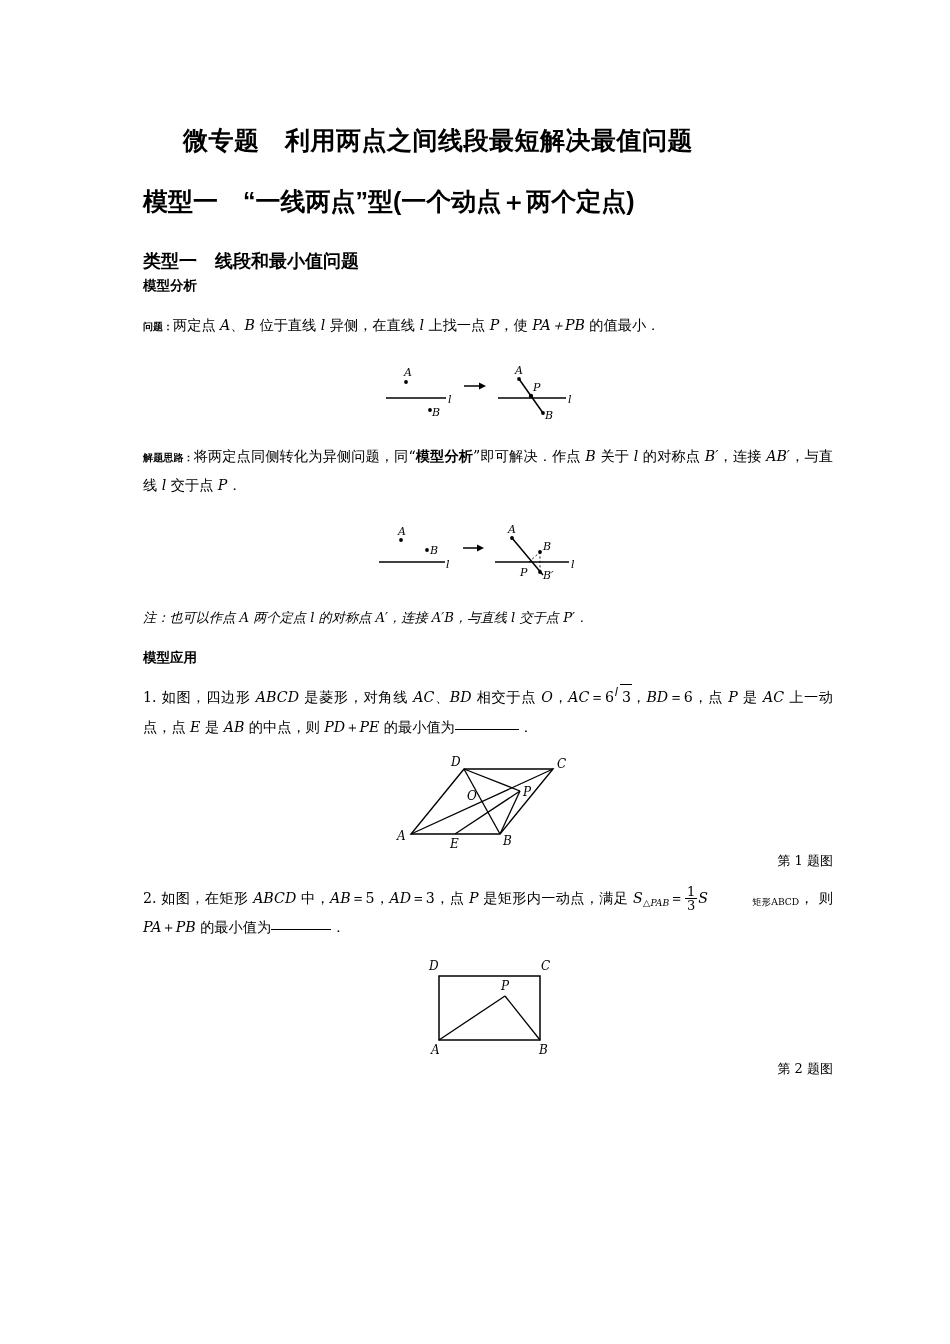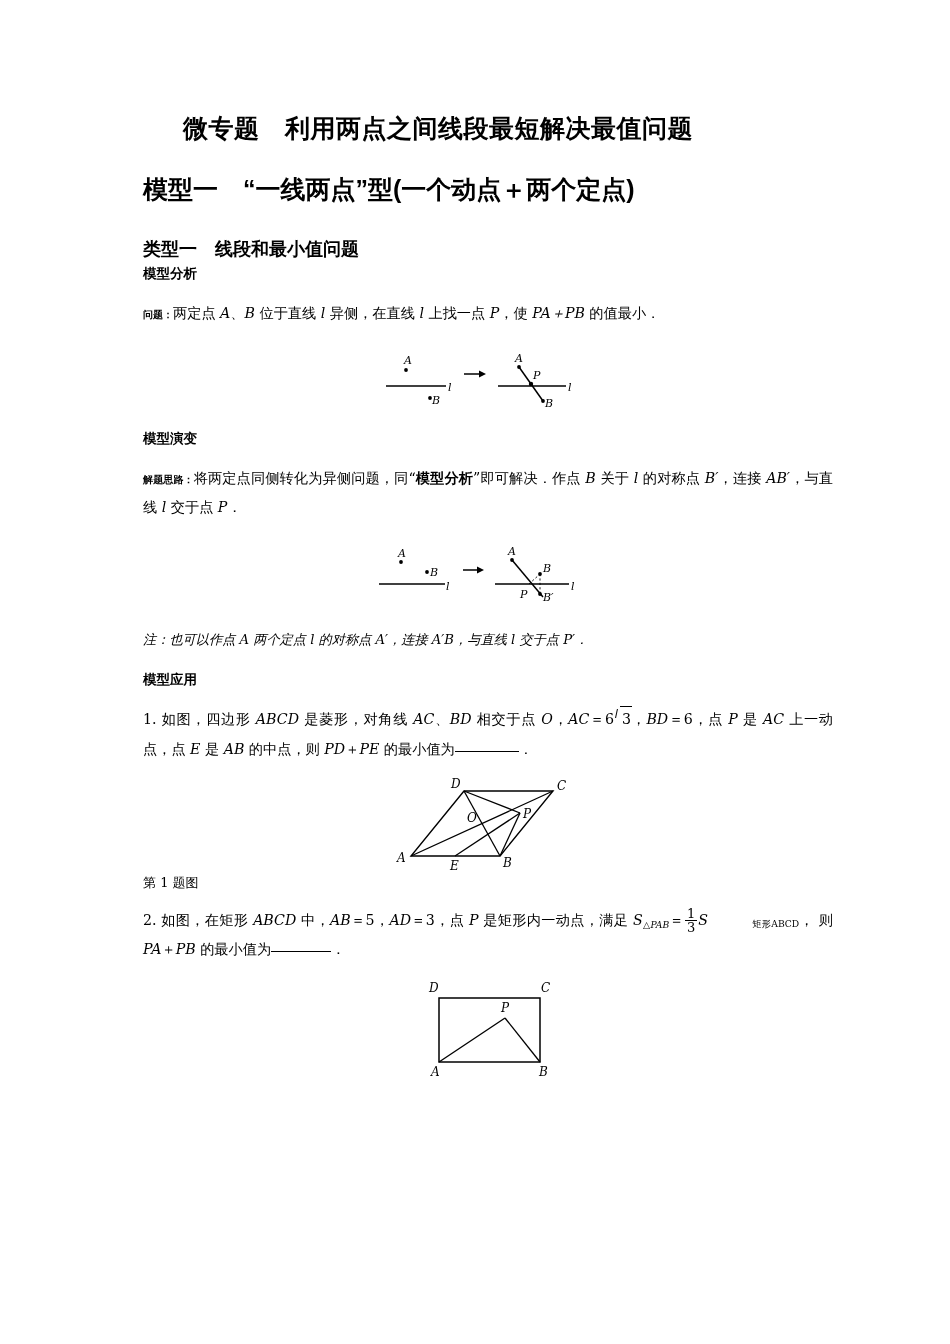--- a/index.html
+++ b/index.html
@@ -10,21 +10,21 @@
   body {
     width: 950px;
     height: 1344px;
     position: relative;
     font-family: "DejaVu Serif", "Liberation Serif", serif;
     color: #000000;
     overflow: hidden;
   }
   .page {
     position: absolute;
-    left: 0; top: 4px;
+    left: 0; top: 16px;
     width: 950px;
     height: 1110px;
   }
   .content {
     position: absolute;
     left: 143px;
     top: 108px;
     width: 690px;
   }
 
@@ -125,21 +125,21 @@
   .blank.short { width: 60px; }
 
   
   .figure {
     position: relative;
     margin: 6px 0 14px 0;
   }
   .fig-caption {
     font-family: "DejaVu Serif", "Liberation Serif", serif;
     font-size: 13px;
-    text-align: left;
+    text-align: right;
     white-space: pre;
   }
   svg { display: block; }
   .fig-center { display: flex; justify-content: center; }
 </style>
 </head>
 <body>
 
 <div class="page">
 <div class="content">
@@ -173,21 +173,20 @@
       <line x1="141" y1="29" x2="165" y2="63" stroke="#000" stroke-width="1.5"></line>
       <circle cx="141" cy="29" r="1.9" fill="#000"></circle>
       <text x="137" y="24" font-family="DejaVu Serif, serif" font-style="italic" font-size="11">A</text>
       <circle cx="153" cy="46" r="2.2" fill="#000"></circle>
       <text x="155" y="41" font-family="DejaVu Serif, serif" font-style="italic" font-size="11">P</text>
       <circle cx="165" cy="63" r="1.9" fill="#000"></circle>
       <text x="167" y="69" font-family="DejaVu Serif, serif" font-style="italic" font-size="11">B</text>
     </svg>
   </div>
 
-  <div class="sub-heading">模型演变</div>
 
 
   <p class="para"><span class="lead">解题思路：</span><span>将两定点同侧转化为异侧问题，同“</span><span class="mb">模型分析</span><span>”即可解决．作点 </span><span class="mi">B</span><span> 关于 </span><span class="mi">l</span><span> 的对称点</span> <span class="mi">B′</span><span>，连接 </span><span class="mi">AB′</span><span>，与直线 </span><span class="mi">l</span><span> 交于点 </span><span class="mi">P</span><span>．</span></p>
 
   <div class="figure fig-center">
     <svg width="230" height="80" viewBox="0 0 230 80">
 
       <line x1="6" y1="52" x2="72" y2="52" stroke="#000" stroke-width="1.4"></line>
       <text x="73" y="58" font-family="DejaVu Serif, serif" font-style="italic" font-size="11">l</text>
       <circle cx="28" cy="30" r="1.9" fill="#000"></circle>
@@ -263,16 +262,17 @@
         <line x1="26" y1="88" x2="92" y2="44" stroke="#000" stroke-width="1.3"></line>
         <line x1="92" y1="44" x2="127" y2="88" stroke="#000" stroke-width="1.3"></line>
 
         <text x="16" y="18" font-family="DejaVu Serif, serif" font-style="italic" font-size="12">D</text>
         <text x="128" y="18" font-family="DejaVu Serif, serif" font-style="italic" font-size="12">C</text>
         <text x="88" y="38" font-family="DejaVu Serif, serif" font-style="italic" font-size="12">P</text>
         <text x="18" y="102" font-family="DejaVu Serif, serif" font-style="italic" font-size="12">A</text>
         <text x="126" y="102" font-family="DejaVu Serif, serif" font-style="italic" font-size="12">B</text>
       </svg>
     </div>
+    <div class="fig-caption">第 2 题图</div>
   </div>
 
 </div>
 </div>
 
 </body></html>

